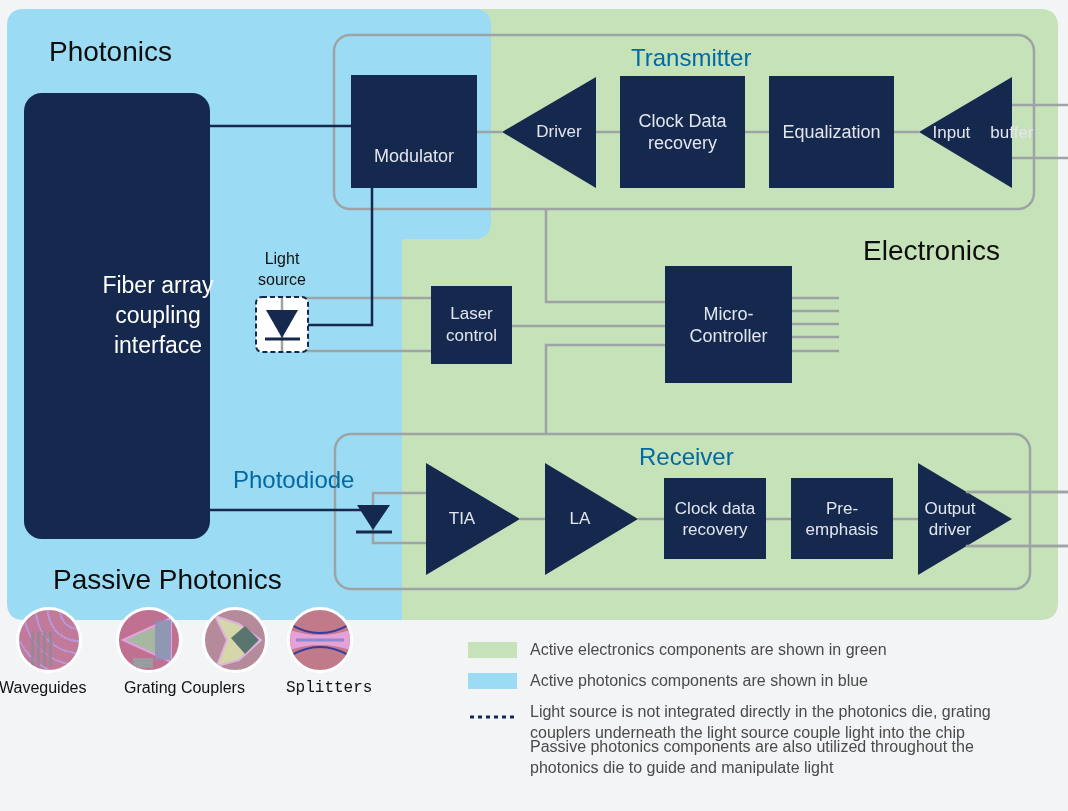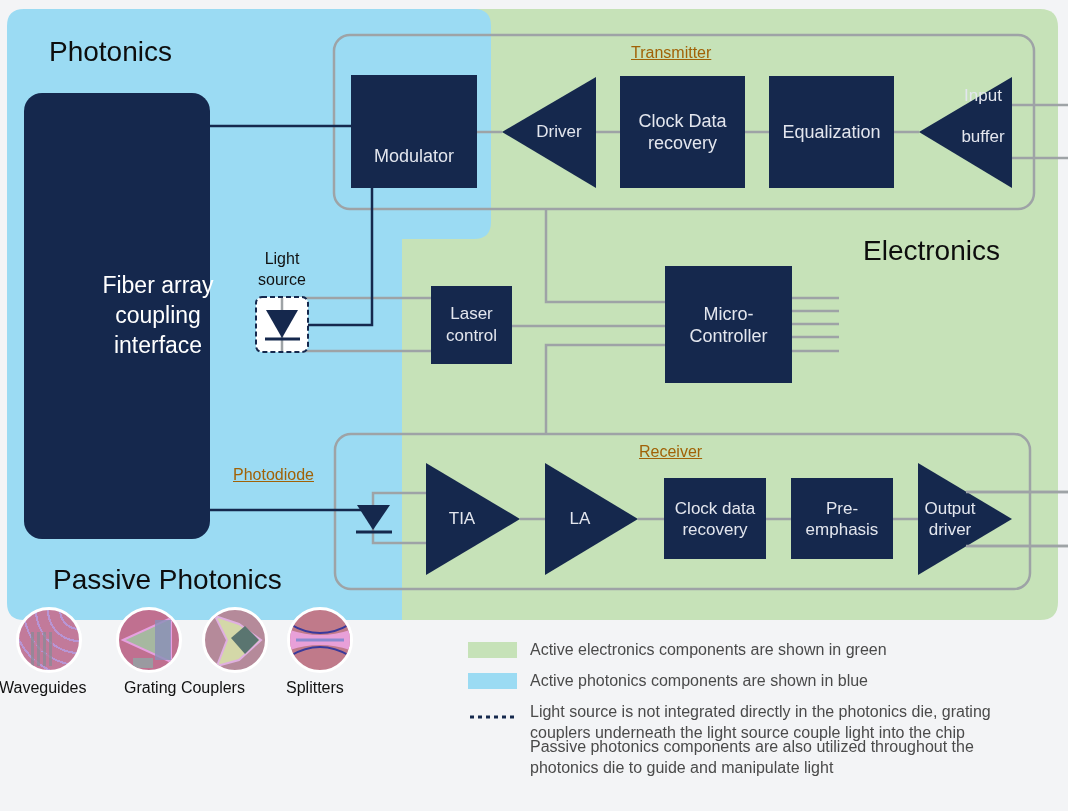--- a/index.html
+++ b/index.html
@@ -8,21 +8,21 @@
     background: #f3f4f6;
     font-family: "Liberation Sans", "DejaVu Sans", sans-serif;
     position: relative;
   }
   svg { position: absolute; left: 0; top: 0; }
   .block-text {
     position: absolute; display: flex; align-items: center; justify-content: center;
     text-align: center; color: #e3e6ee; font-size: 18px; line-height: 22px;
   }
   .region-title { position: absolute; color: #0d0d0d; font-size: 28px; white-space: nowrap; }
-  .sub-title { position: absolute; color: #a16207; font-size: 16px; white-space: nowrap; text-decoration: underline; }
+  .sub-title { position: absolute; color: #0369a1; font-size: 24px; white-space: nowrap; }
   .small-label { position: absolute; color: #111; font-size: 16px; text-align: center; line-height: 21px; }
   .legend-text { position: absolute; color: #4a4a4a; font-size: 16px; line-height: 21px; }
   .circle-img {
     position: absolute; width: 60px; height: 60px; border-radius: 50%;
     border: 3px solid #fff; overflow: hidden;
   }
   .passive-label { position: absolute; font-size: 16px; color: #111; white-space: nowrap; }
 </style>
 </head>
 <body>
@@ -120,21 +120,21 @@
 </div>
 
 <div class="sub-title" style="left:631px; top:44px;">Transmitter</div>
 <div class="block-text" style="left:351px; top:75px; width:126px; height:113px;margin-top:24px;">Modulator</div>
 <div class="block-text" style="left:530px; top:120px; width:58px; height:24px; font-size:17px;">Driver</div>
 <div class="block-text" style="left:620px; top:76px; width:125px; height:112px; flex-direction:column;">
   <span>Clock Data</span>
   <span>recovery</span>
 </div>
 <div class="block-text" style="left:769px; top:76px; width:125px; height:112px;">Equalization</div>
-<div class="block-text" style="left:954px; top:94px; width:58px; height:44px; flex-direction:column; font-size:17px; line-height:21px;gap:20px;">
+<div class="block-text" style="left:954px; top:110px; width:58px; height:44px; flex-direction:row; font-size:17px; line-height:21px;gap:20px;">
   <span>Input</span>
   <span>buffer</span>
 </div>
 
 <div class="small-label" style="left:245px; top:248px; width:74px;">
   <div>Light</div>
   <div>source</div>
 </div>
 <div class="block-text" style="left:431px; top:286px; width:81px; height:78px; flex-direction:column; font-size:17px;">
   <span>Laser</span>
@@ -186,21 +186,21 @@
   <svg width="60" height="60" viewBox="0 0 60 60" style="position:absolute;left:0;top:0;">
     <path d="M0,14 Q30,32 60,14" fill="none" stroke="#3a3a9a" stroke-width="2"></path>
     <path d="M0,46 Q30,28 60,46" fill="none" stroke="#3a3a9a" stroke-width="2"></path>
     <path d="M0,20 Q30,30 60,20 L60,40 Q30,30 0,40 Z" fill="#e8a0d8"></path>
     <line x1="6" y1="30" x2="54" y2="30" stroke="#8a8ad0" stroke-width="3"></line>
   </svg>
 </div>
 
 <div class="passive-label" style="left:-1px; top:679px;">Waveguides</div>
 <div class="passive-label" style="left:124px; top:679px;">Grating Couplers</div>
-<div class="passive-label" style="left:286px; top:679px;">Splitters</div>
+<div class="passive-label" style="left:286px; top:679px;font-family:Liberation Mono, monospace;">Splitters</div>
 
 <div class="legend-text" style="left:530px; top:639px;">Active electronics components are shown in green</div>
 <div class="legend-text" style="left:530px; top:670px;">Active photonics components are shown in blue</div>
 <div class="legend-text" style="left:530px; top:701px;">
   <div>Light source is not integrated directly in the photonics die, grating</div>
   <div>couplers underneath the light source couple light into the chip</div>
 </div>
 <div class="legend-text" style="left:530px; top:736px;">
   <div>Passive photonics components are also utilized throughout the</div>
   <div>photonics die to guide and manipulate light</div>

